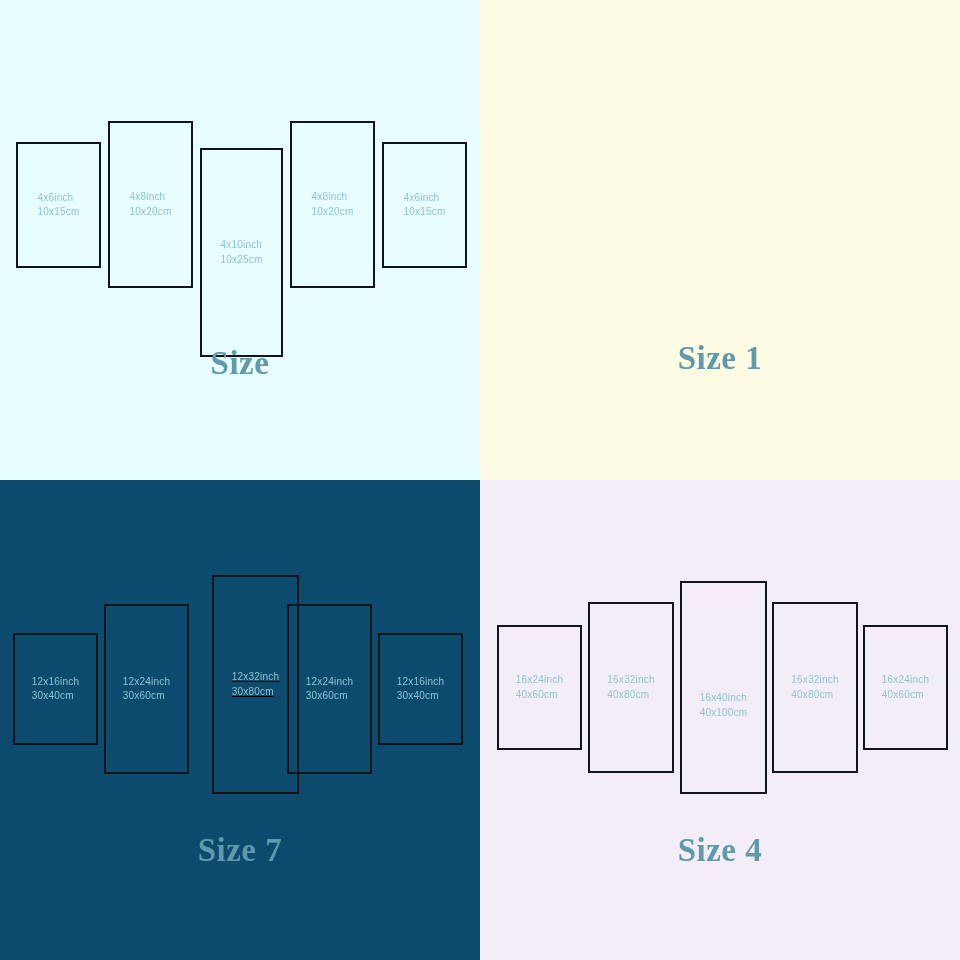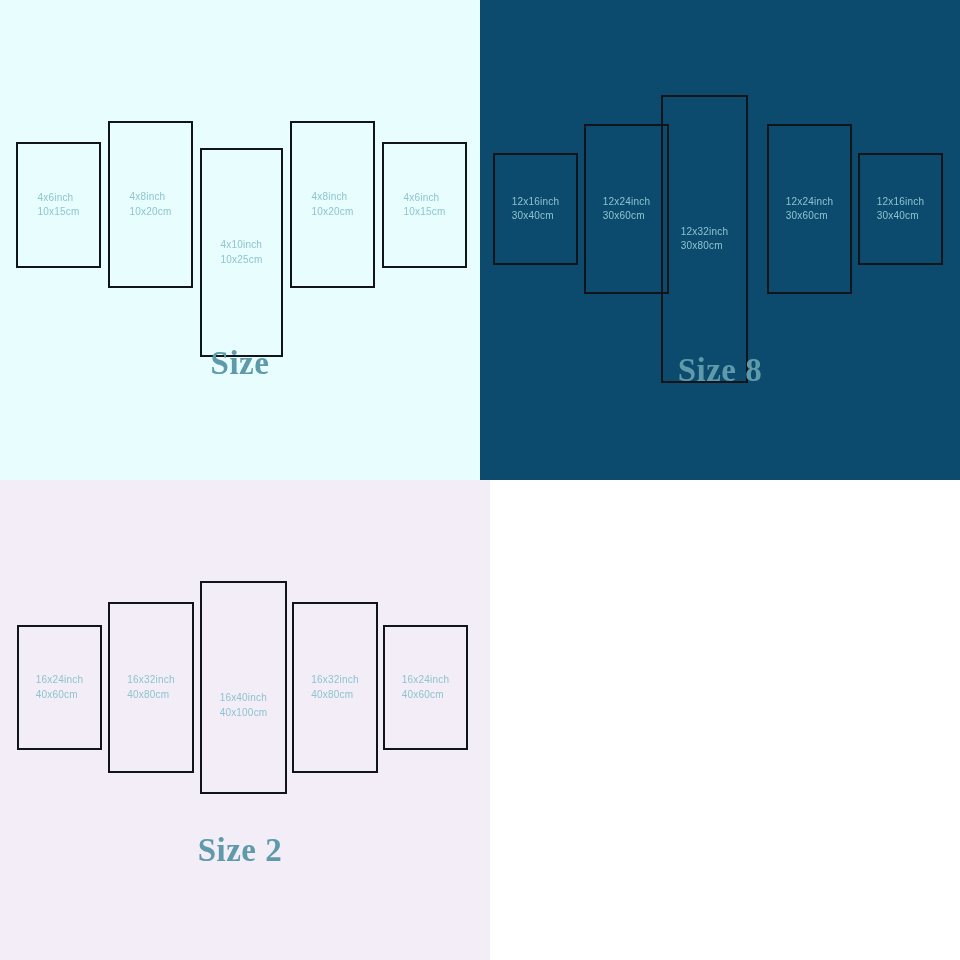--- a/index.html
+++ b/index.html
@@ -106,54 +106,58 @@
         </div>
         <div class="panel" style="left: 382px; top: 142px; width: 85px; height: 126px; border-color: rgb(17, 20, 24);">
           <div class="panel-label" style="color: rgb(142, 196, 207);">
             <span class="ln">4x6inch</span>
             <span class="ln">10x15cm</span>
           </div>
         </div>
       </div>
       <div class="quad-title" style="top: 345px; color: rgb(94, 154, 170);">Size</div>
     </div>
+    <div class="quadrant bg-1" style="background: rgb(253, 251, 227);">
+      <div class="panels"></div>
+      <div class="quad-title" style="top: 340px; color: rgb(94, 154, 170);">Size 1</div>
+    </div>
     <div class="quadrant bg-2" style="background: #0c4a6e;">
       <div class="panels">
         <div class="panel" style="left: 13px; top: 153px; width: 85px; height: 112px; border-color: rgb(17, 20, 24);">
           <div class="panel-label" style="color: rgb(142, 196, 207);">
             <span class="ln">12x16inch</span>
             <span class="ln">30x40cm</span>
           </div>
         </div>
         <div class="panel" style="left: 104px; top: 124px; width: 85px; height: 170px; border-color: rgb(17, 20, 24);">
           <div class="panel-label" style="color: rgb(142, 196, 207);">
             <span class="ln">12x24inch</span>
             <span class="ln">30x60cm</span>
           </div>
         </div>
-        <div class="panel" style="left: 181px; top: 95px; width: 87px; height: 288px; border-color: rgb(17, 20, 24);">
+        <div class="panel" style="left: 212px; top: 95px; width: 87px; height: 219px; border-color: rgb(17, 20, 24); text-decoration: underline;">
           <div class="panel-label" style="color: rgb(142, 196, 207);">
             <span class="ln">12x32inch</span>
             <span class="ln">30x80cm</span>
           </div>
         </div>
         <div class="panel" style="left: 287px; top: 124px; width: 85px; height: 170px; border-color: rgb(17, 20, 24);">
           <div class="panel-label" style="color: rgb(142, 196, 207);">
             <span class="ln">12x24inch</span>
             <span class="ln">30x60cm</span>
           </div>
         </div>
         <div class="panel" style="left: 378px; top: 153px; width: 85px; height: 112px; border-color: rgb(17, 20, 24);">
           <div class="panel-label" style="color: rgb(142, 196, 207);">
             <span class="ln">12x16inch</span>
             <span class="ln">30x40cm</span>
           </div>
         </div>
       </div>
-      <div class="quad-title" style="top: 352px; color: rgb(94, 154, 170);">Size 8</div>
+      <div class="quad-title" style="top: 352px; color: rgb(94, 154, 170);">Size 7</div>
     </div>
     <div class="quadrant bg-3" style="background: rgb(243, 237, 247);">
       <div class="panels">
         <div class="panel" style="left: 17px; top: 145px; width: 85px; height: 125px; border-color: rgb(17, 20, 24);">
           <div class="panel-label" style="color: rgb(142, 196, 207);">
             <span class="ln">16x24inch</span>
             <span class="ln">40x60cm</span>
           </div>
         </div>
         <div class="panel" style="left: 108px; top: 122px; width: 86px; height: 171px; border-color: rgb(17, 20, 24);">
@@ -174,15 +178,15 @@
             <span class="ln">40x80cm</span>
           </div>
         </div>
         <div class="panel" style="left: 383px; top: 145px; width: 85px; height: 125px; border-color: rgb(17, 20, 24);">
           <div class="panel-label" style="color: rgb(142, 196, 207);">
             <span class="ln">16x24inch</span>
             <span class="ln">40x60cm</span>
           </div>
         </div>
       </div>
-      <div class="quad-title" style="top: 352px; color: rgb(94, 154, 170);">Size 2</div>
+      <div class="quad-title" style="top: 352px; color: rgb(94, 154, 170);">Size 4</div>
     </div>
   </div>
 
 </body></html>

